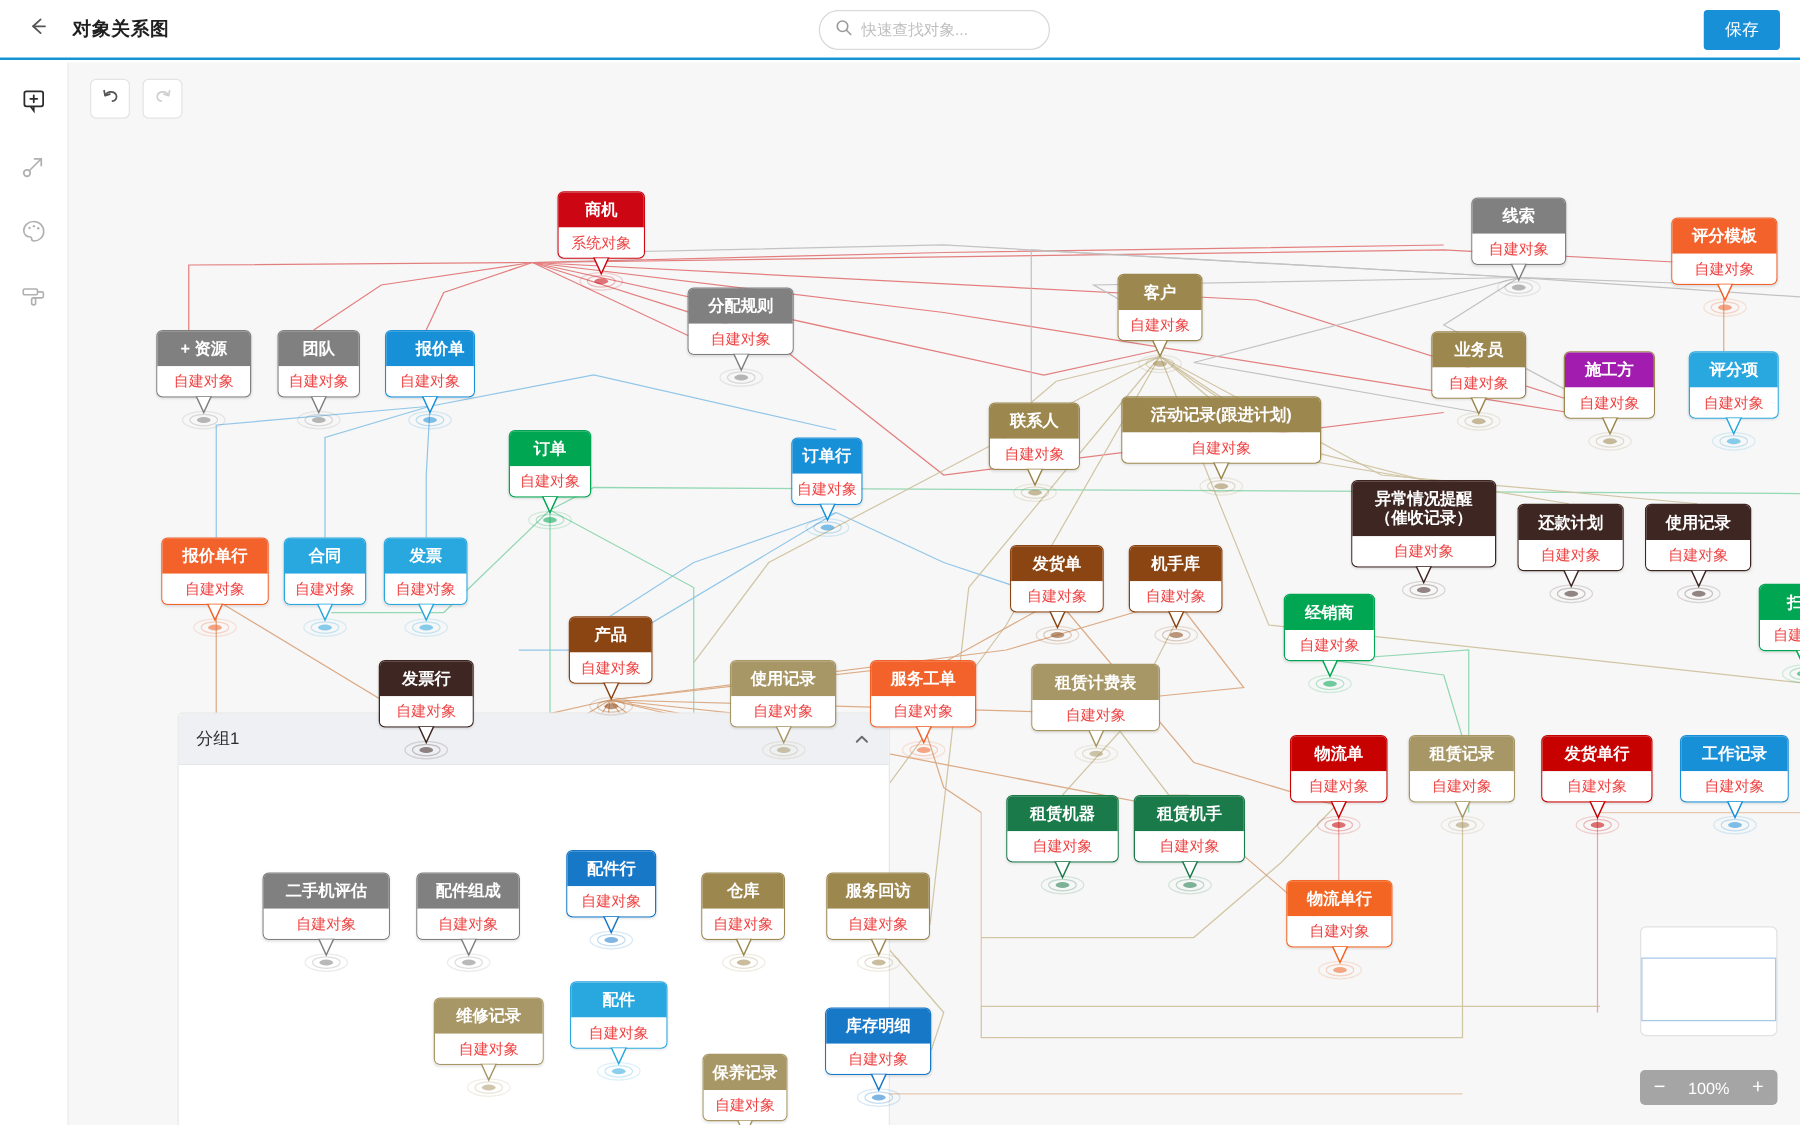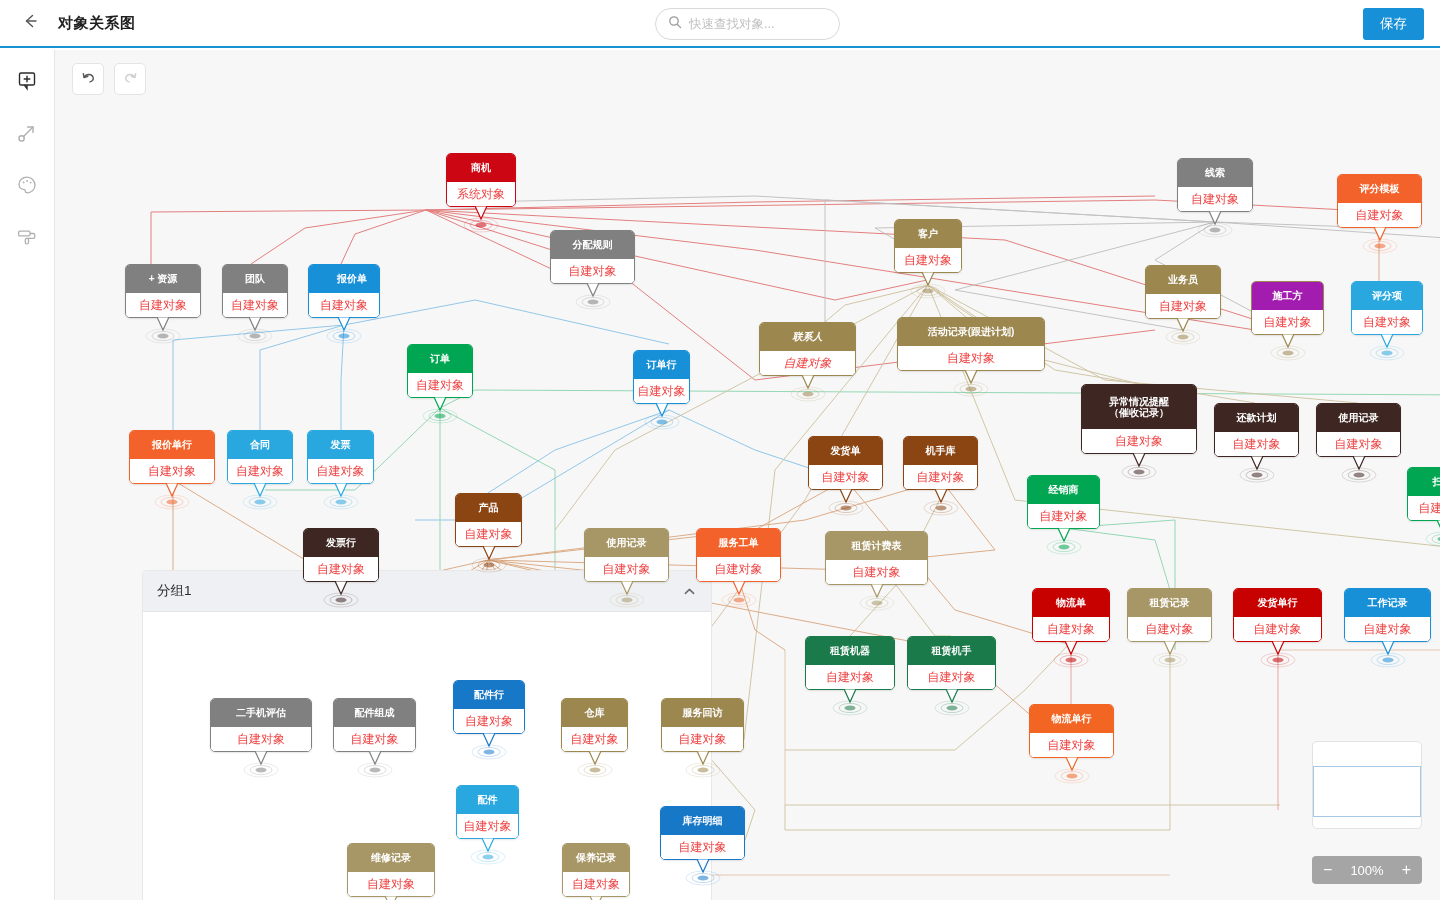--- a/index.html
+++ b/index.html
@@ -87,21 +87,21 @@
   #group1-collapse { cursor: pointer; color: #6b6b6b; display: flex; }
 
   
   .node {
     position: absolute; border-radius: 5px 5px 5px 5px;
     box-shadow: 0 1px 2px rgba(0,0,0,.10);
     overflow: visible; z-index: 5;
   }
   .node-head {
     border-radius: 4px 4px 0 0; color: #ffffff;
-    font-size: 10px; font-weight: bold;
+    font-size: 13px; font-weight: bold;
     display: flex; align-items: center; justify-content: center;
     height: 28px; white-space: nowrap; padding: 0 9px;
     line-height: 1.15; text-align: center;
   }
   .node.two-line .node-head { height: 44px; flex-direction: column; justify-content: center; }
   .node-body {
     background: #ffffff; color: #ef4444; font-size: 12px;
     display: flex; align-items: center; justify-content: center;
     height: 24px; border-radius: 0 0 4px 4px;
   }
@@ -428,31 +428,31 @@
       <div class="node" style="left: 1296px; top: 231px; width: 72px; border: 1px solid rgb(41, 168, 224);">
         <div class="node-head" style="background: rgb(41, 168, 224);">评分项</div>
         <div class="node-body">自建对象</div>
         <svg class="node-anchor" width="52" height="30" viewBox="0 0 52 30">
           <ellipse cx="26" cy="19" rx="17" ry="7" fill="none" stroke="#29A8E0" stroke-opacity=".16"></ellipse>
           <ellipse cx="26" cy="19" rx="11" ry="4.6" fill="none" stroke="#29A8E0" stroke-opacity=".26"></ellipse>
           <ellipse cx="26" cy="19" rx="5.5" ry="2.4" fill="#29A8E0" fill-opacity=".55"></ellipse>
           <path d="M20 0 L26 13 L32 0 Z" fill="#ffffff" stroke="#29A8E0" stroke-width="1.2"></path>
         </svg>
       </div>
-      <div class="node" style="left: 704px; top: 272px; width: 97px; border: 1px solid rgb(156, 135, 79); font-style: italic;">
+      <div class="node" style="left: 736px; top: 272px; width: 73px; border: 1px solid rgb(156, 135, 79);">
         <div class="node-head" style="background: rgb(156, 135, 79);">联系人</div>
         <div class="node-body">自建对象</div>
         <svg class="node-anchor" width="52" height="30" viewBox="0 0 52 30">
           <ellipse cx="26" cy="19" rx="17" ry="7" fill="none" stroke="#9C874F" stroke-opacity=".16"></ellipse>
           <ellipse cx="26" cy="19" rx="11" ry="4.6" fill="none" stroke="#9C874F" stroke-opacity=".26"></ellipse>
           <ellipse cx="26" cy="19" rx="5.5" ry="2.4" fill="#9C874F" fill-opacity=".55"></ellipse>
           <path d="M20 0 L26 13 L32 0 Z" fill="#ffffff" stroke="#9C874F" stroke-width="1.2"></path>
         </svg>
       </div>
-      <div class="node" style="left: 842px; top: 267px; width: 148px; border: 1px solid rgb(156, 135, 79);">
+      <div class="node" style="left: 842px; top: 267px; width: 160px; border: 1px solid rgb(156, 135, 79);">
         <div class="node-head" style="background: rgb(156, 135, 79);">活动记录(跟进计划)</div>
         <div class="node-body">自建对象</div>
         <svg class="node-anchor" width="52" height="30" viewBox="0 0 52 30">
           <ellipse cx="26" cy="19" rx="17" ry="7" fill="none" stroke="#9C874F" stroke-opacity=".16"></ellipse>
           <ellipse cx="26" cy="19" rx="11" ry="4.6" fill="none" stroke="#9C874F" stroke-opacity=".26"></ellipse>
           <ellipse cx="26" cy="19" rx="5.5" ry="2.4" fill="#9C874F" fill-opacity=".55"></ellipse>
           <path d="M20 0 L26 13 L32 0 Z" fill="#ffffff" stroke="#9C874F" stroke-width="1.2"></path>
         </svg>
       </div>
       <div class="node" style="left: 352px; top: 294px; width: 66px; border: 1px solid rgb(0, 166, 81);">
@@ -741,41 +741,41 @@
       <div class="node" style="left: 606px; top: 648px; width: 83px; border: 1px solid rgb(156, 135, 79);">
         <div class="node-head" style="background: rgb(156, 135, 79);">服务回访</div>
         <div class="node-body">自建对象</div>
         <svg class="node-anchor" width="52" height="30" viewBox="0 0 52 30">
           <ellipse cx="26" cy="19" rx="17" ry="7" fill="none" stroke="#9C874F" stroke-opacity=".16"></ellipse>
           <ellipse cx="26" cy="19" rx="11" ry="4.6" fill="none" stroke="#9C874F" stroke-opacity=".26"></ellipse>
           <ellipse cx="26" cy="19" rx="5.5" ry="2.4" fill="#9C874F" fill-opacity=".55"></ellipse>
           <path d="M20 0 L26 13 L32 0 Z" fill="#ffffff" stroke="#9C874F" stroke-width="1.2"></path>
         </svg>
       </div>
-      <div class="node" style="left: 401px; top: 735px; width: 63px; border: 1px solid rgb(41, 168, 224);">
+      <div class="node" style="left: 401px; top: 735px; width: 78px; border: 1px solid rgb(41, 168, 224);">
         <div class="node-head" style="background: rgb(41, 168, 224);">配件</div>
         <div class="node-body">自建对象</div>
         <svg class="node-anchor" width="52" height="30" viewBox="0 0 52 30">
           <ellipse cx="26" cy="19" rx="17" ry="7" fill="none" stroke="#29A8E0" stroke-opacity=".16"></ellipse>
           <ellipse cx="26" cy="19" rx="11" ry="4.6" fill="none" stroke="#29A8E0" stroke-opacity=".26"></ellipse>
           <ellipse cx="26" cy="19" rx="5.5" ry="2.4" fill="#29A8E0" fill-opacity=".55"></ellipse>
           <path d="M20 0 L26 13 L32 0 Z" fill="#ffffff" stroke="#29A8E0" stroke-width="1.2"></path>
         </svg>
       </div>
       <div class="node" style="left: 605px; top: 756px; width: 85px; border: 1px solid rgb(24, 120, 200);">
         <div class="node-head" style="background: rgb(24, 120, 200);">库存明细</div>
         <div class="node-body">自建对象</div>
         <svg class="node-anchor" width="52" height="30" viewBox="0 0 52 30">
           <ellipse cx="26" cy="19" rx="17" ry="7" fill="none" stroke="#1878C8" stroke-opacity=".16"></ellipse>
           <ellipse cx="26" cy="19" rx="11" ry="4.6" fill="none" stroke="#1878C8" stroke-opacity=".26"></ellipse>
           <ellipse cx="26" cy="19" rx="5.5" ry="2.4" fill="#1878C8" fill-opacity=".55"></ellipse>
           <path d="M20 0 L26 13 L32 0 Z" fill="#ffffff" stroke="#1878C8" stroke-width="1.2"></path>
         </svg>
       </div>
-      <div class="node" style="left: 292px; top: 793px; width: 88px; border: 1px solid rgb(168, 151, 102);">
+      <div class="node" style="left: 292px; top: 748px; width: 88px; border: 1px solid rgb(168, 151, 102);">
         <div class="node-head" style="background: rgb(168, 151, 102);">维修记录</div>
         <div class="node-body">自建对象</div>
         <svg class="node-anchor" width="52" height="30" viewBox="0 0 52 30">
           <ellipse cx="26" cy="19" rx="17" ry="7" fill="none" stroke="#A89766" stroke-opacity=".16"></ellipse>
           <ellipse cx="26" cy="19" rx="11" ry="4.6" fill="none" stroke="#A89766" stroke-opacity=".26"></ellipse>
           <ellipse cx="26" cy="19" rx="5.5" ry="2.4" fill="#A89766" fill-opacity=".55"></ellipse>
           <path d="M20 0 L26 13 L32 0 Z" fill="#ffffff" stroke="#A89766" stroke-width="1.2"></path>
         </svg>
       </div>
       <div class="node" style="left: 507px; top: 793px; width: 68px; border: 1px solid rgb(168, 151, 102);">

